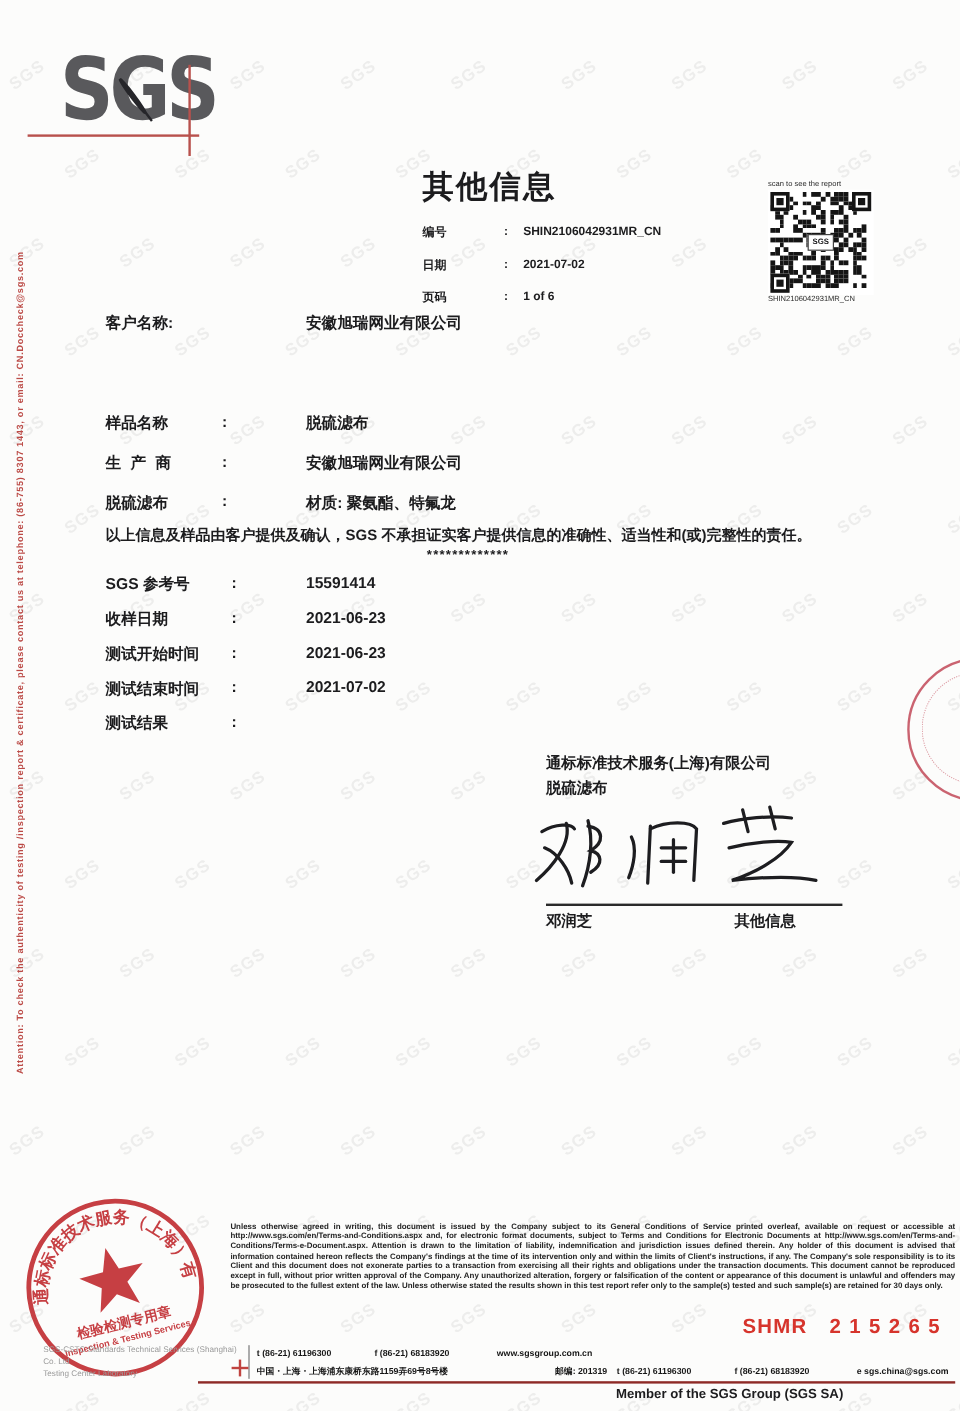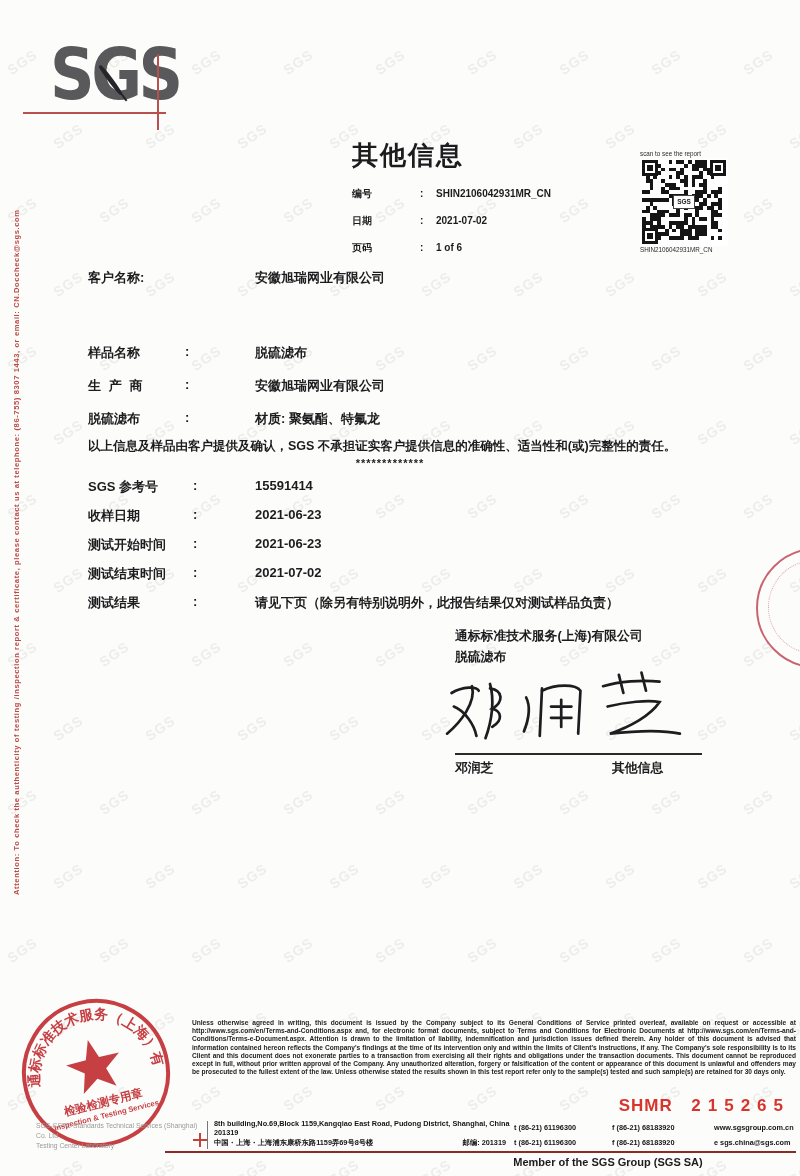--- a/index.html
+++ b/index.html
@@ -48,21 +48,21 @@
   #qr-cells i{display:block;}
   #qr-cells i.on{background:#151515;}
   .finder{position:absolute;width:16px;height:16px;border:3px solid #151515;background:#fff;box-sizing:border-box;}
   .finder::after{content:"";position:absolute;left:2px;top:2px;width:6px;height:6px;background:#151515;}
   #finder-tl{left:2px;top:2px;} #finder-tr{right:2px;top:2px;} #finder-bl{left:2px;bottom:2px;}
   #qr-center{position:absolute;left:33px;top:37px;width:20px;height:12px;background:#fff;border:1px solid #444;
     font-size:6.5px;font-weight:700;text-align:center;line-height:11px;}
   
   .sec{left:88px;width:650px;}
   .sec .row{display:flex;align-items:flex-start;font-size:13px;font-weight:700;}
-  #client-rows{top:260px;} #client-rows .row{height:35px;align-items:center;}
+  #client-rows{top:260px;} #client-rows .row{height:35px;}
   #client-rows .lbl{width:167px;}
   #sample-rows{top:344px;} #sample-rows .row{height:33px;}
   #sample-rows .lbl{width:97px;font-family:Liberation Mono, monospace;} #sample-rows .sep{width:70px;}
   #report-rows{top:478px;} #report-rows .row{height:29px;}
   #report-rows .lbl{width:105px;} #report-rows .sep{width:62px;}
   #disclaimer{left:88px;top:438px;width:648px;font-size:12.5px;font-weight:700;}
   #stars{left:300px;top:457px;width:180px;text-align:center;font-size:11px;font-weight:700;letter-spacing:1px;}
   
   #sig-company{left:455px;top:628px;font-size:12.8px;font-weight:700;}
   #sig-label{left:455px;top:649px;font-size:12.8px;font-weight:700;}
@@ -783,21 +783,20 @@
     <span class="val">2021-06-23</span>
   </div>
   <div class="row">
     <span class="lbl">测试结束时间</span>
     <span class="sep">:</span>
     <span class="val">2021-07-02</span>
   </div>
   <div class="row">
     <span class="lbl">测试结果</span>
     <span class="sep">:</span>
-    <span class="val">请见下页（除另有特别说明外，此报告结果仅对测试样品负责）</span>
   </div>
 </div>
 
 <div class="layer" id="sig-company">通标标准技术服务(上海)有限公司</div>
 <div class="layer" id="sig-label">脱硫滤布</div>
 <div class="layer" id="sig-script">
   <svg width="260" height="85" viewBox="0 0 230 75" fill="none" stroke="#1d1d20" stroke-width="2.4" stroke-linecap="round">
     <path d="M12,22 C22,16 34,16 36,20"></path>
     <path d="M30,16 C34,30 20,48 8,58"></path>
     <path d="M14,34 C24,38 32,50 34,60"></path>
@@ -844,21 +843,20 @@
   <span class="p2">215265</span>
 </div>
 <div class="layer" id="gray-co">
   <div>SGS-CSTC Standards Technical Services (Shanghai) Co. Ltd</div>
   <div>Testing Center          Laboratory</div>
 </div>
 <div class="layer" id="addr-divider"></div>
 <div class="layer" id="cross-mark"></div>
 <div class="layer" id="addr-block">
   <div class="arow">
-    <span class="c1">8th building,No.69,Block 1159,Kangqiao East Road, Pudong District, Shanghai, China  201319</span>
     <span class="c2">t (86-21) 61196300</span>
     <span class="c3">f (86-21) 68183920</span>
     <span class="c4">www.sgsgroup.com.cn</span>
   </div>
   <div class="arow">
     <span class="c1">
       <span>中国・上海・上海浦东康桥东路1159弄69号8号楼</span>
       <span class="pc">邮编: 201319</span>
     </span>
     <span class="c2">t (86-21) 61196300</span>

